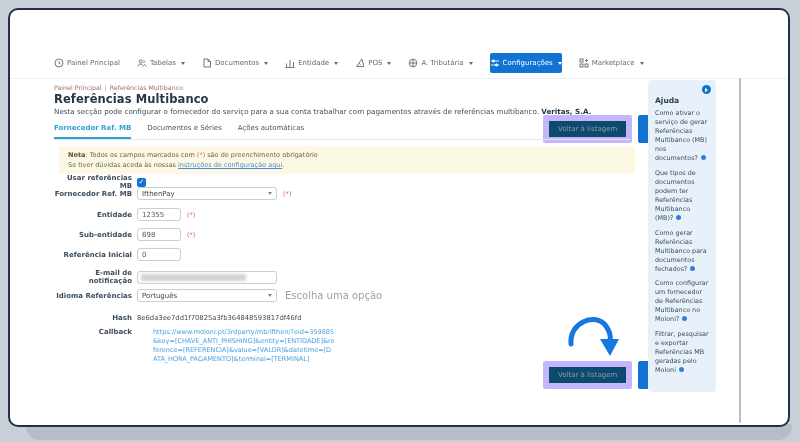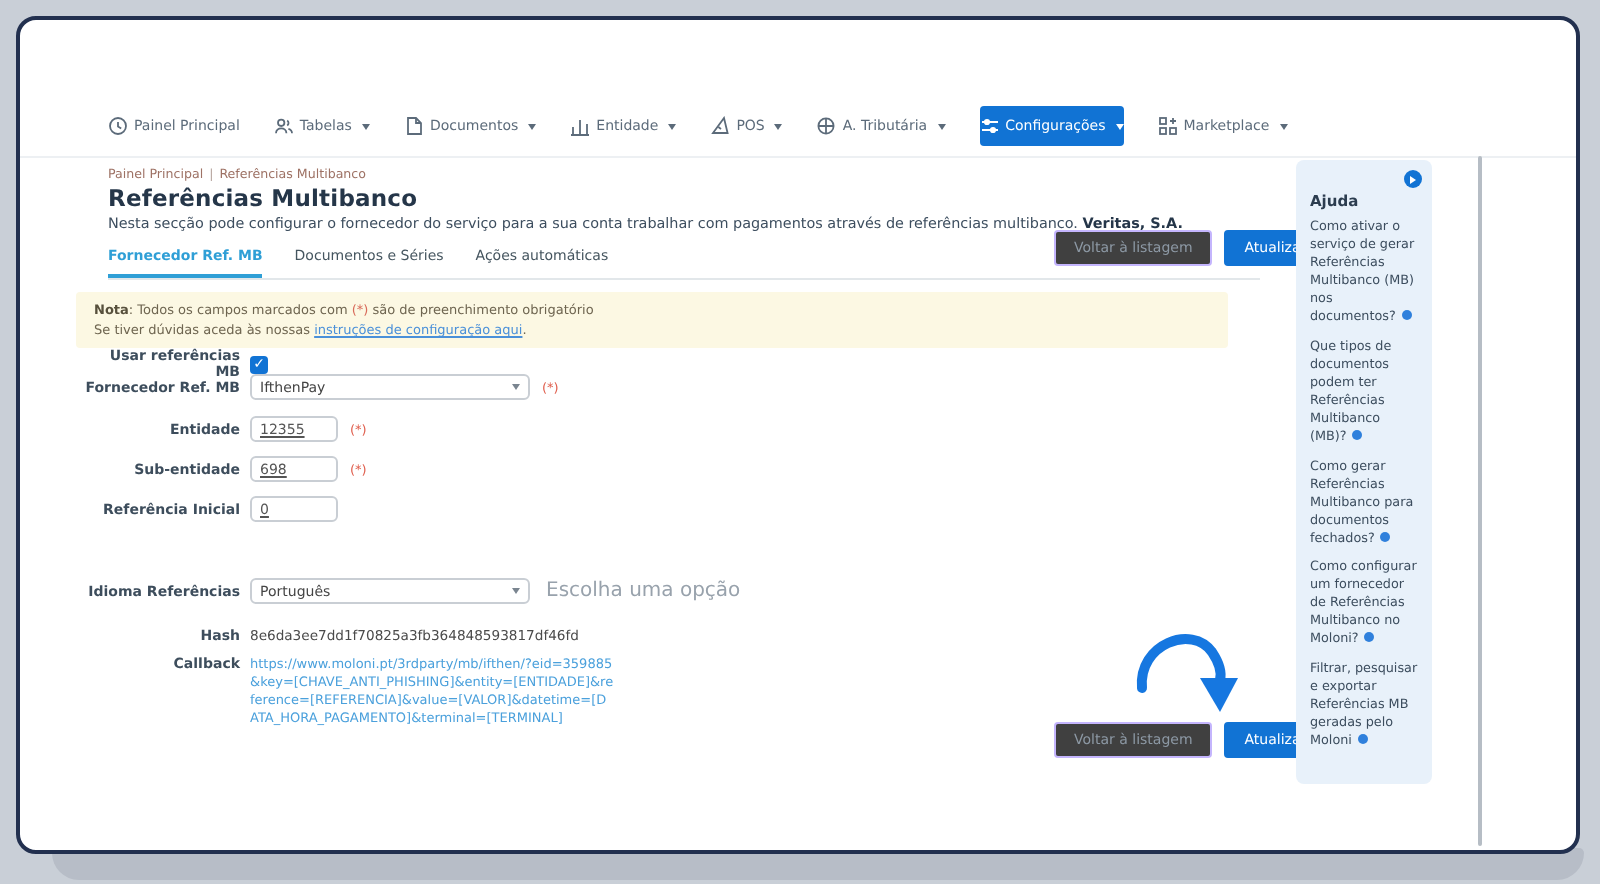--- a/index.html
+++ b/index.html
@@ -21,39 +21,39 @@
   .breadcrumb { position:absolute; left:44px; top:74px; font-size:6.3px; color:#9e7265; }
   .breadcrumb .sep { margin:0 3px; color:#b5a49d; }
   .page-title { position:absolute; left:44px; top:82px; font-size:11.5px; font-weight:bold; color:#253649; letter-spacing:.1px; }
   .subtitle { position:absolute; left:44px; top:97px; width:565px; font-size:7.2px; color:#3d4e5f; }
   .subtitle b { color:#253649; }
 
   .actions { position:absolute; display:flex; gap:6px; }
   .top-actions { top:105px; left:517px; }
   .bottom-actions { top:351px; left:517px; }
   .btn { font-size:7px; padding:4px 9px; border-radius:2px; cursor:pointer; font-family:inherit; }
-  .btn-outline { background:#404040; border:1px solid #c4b5fd; color:#8d99a5; }
+  .btn-outline { background:#0c4a6e; border:6px solid #c4b5fd; color:#8d99a5;margin-left:16px; }
   .btn-primary { background:#1173d4; border:1px solid #1173d4; color:#fff; }
 
   
   .tabs { position:absolute; left:44px; top:114px; width:576px; display:flex; gap:16px; border-bottom:1px solid #e2e7ea; font-size:7px; }
   .tab { padding-bottom:5px; color:#45555f; cursor:pointer; }
   .tab.active { color:#2f9fd6; border-bottom:2px solid #2f9fd6; font-weight:bold; }
 
   
-  .note { position:absolute; left:28px; top:136px; width:576px; background:#fcf8e3; border-radius:2px; padding:4px 9px; font-size:6.5px; line-height:1.55; color:#6e6550; }
+  .note { position:absolute; left:49px; top:136px; width:576px; background:#fcf8e3; border-radius:2px; padding:4px 9px; font-size:6.5px; line-height:1.55; color:#6e6550; }
   .note b { color:#57503c; }
   .note .req { color:#d86a5a; }
   .note a { color:#4a90d9; text-decoration:underline; cursor:pointer; }
 
   
-  .row { position:absolute; left:32px; display:flex; align-items:center; }
+  .row { position:absolute; left:44px; display:flex; align-items:center; }
   .row .lbl { width:78px; text-align:right; margin-right:5px; font-size:7px; font-weight:bold; color:#3d4d5c; flex:none; }
   .row input[type="text"] { height:13px; border:1px solid #c9ced4; border-radius:3px; font-size:7px; color:#555; padding:0 4px; font-family:inherit; }
-  .inp-sm { width:44px;text-decoration:underline; }
+  .inp-sm { width:44px; }
   .select { width:140px; height:13px; border:1px solid #c9ced4; border-radius:3px; display:flex; align-items:center; justify-content:space-between; padding:0 4px; font-size:7px; color:#444; cursor:pointer; background:#fff; }
   .select .sel-caret { width:0; height:0; border-left:2.5px solid transparent; border-right:2.5px solid transparent; border-top:3px solid #7a8590; }
   .req-mark { color:#e0604f; font-size:6.5px; margin-left:6px; }
   .helper { color:#98a2ac; font-size:10px; margin-left:8px; }
   .email-box { width:140px; height:13px; border:1px solid #c9ced4; border-radius:3px; display:flex; align-items:center; padding:0 3px; }
   .blur-redact { width:105px; height:7px; background:#d2d2d2; filter:blur(1.5px); border-radius:1px; }
   .hash-val { font-size:6.8px; color:#4a4a4a; }
   .callback-val { width:182px; font-size:6.5px; color:#4aa0dc; line-height:1.4; word-break:break-all; cursor:pointer; }
   .checkbox { width:9px; height:9px; background:#1173d4; border-radius:2px; color:#fff; font-size:7px; line-height:9px; text-align:center; cursor:pointer; }
 
@@ -213,36 +213,42 @@
       <div class="lbl">Sub-entidade</div>
       <input type="text" class="inp-sm" value="698" style="">
       <span class="req-mark">(*)</span>
     </div>
 
     <div class="row" style="top:238px">
       <div class="lbl">Referência Inicial</div>
       <input type="text" class="inp-sm" value="0" style="">
     </div>
 
+    <div class="row" style="top:259px">
+      <div class="lbl">E-mail de notificação</div>
+      <div class="email-box">
+        <div class="blur-redact"></div>
+      </div>
+    </div>
 
     <div class="row" style="top:279px">
       <div class="lbl">Idioma Referências</div>
       <div class="select">
         <span>Português</span>
         <span class="sel-caret"></span>
       </div>
       <span class="helper">Escolha uma opção</span>
     </div>
 
     <div class="row" style="top:304px">
       <div class="lbl">Hash</div>
       <div class="hash-val">8e6da3ee7dd1f70825a3fb364848593817df46fd</div>
     </div>
 
-    <div class="row" style="top:318px; align-items:flex-start;">
+    <div class="row" style="top:318px; align-items:flex-start;gap:16px;">
       <div class="lbl">Callback</div>
       <div class="callback-val">https://www.moloni.pt/3rdparty/mb/ifthen/?eid=359885&amp;key=[CHAVE_ANTI_PHISHING]&amp;entity=[ENTIDADE]&amp;reference=[REFERENCIA]&amp;value=[VALOR]&amp;datetime=[DATA_HORA_PAGAMENTO]&amp;terminal=[TERMINAL]</div>
     </div>
 
     <div class="actions bottom-actions">
       <button class="btn btn-outline">Voltar à listagem</button>
       <button class="btn btn-primary">Atualizar</button>
     </div>
 
     <svg class="arrow-annot" width="58" height="52" viewBox="0 0 58 52">

